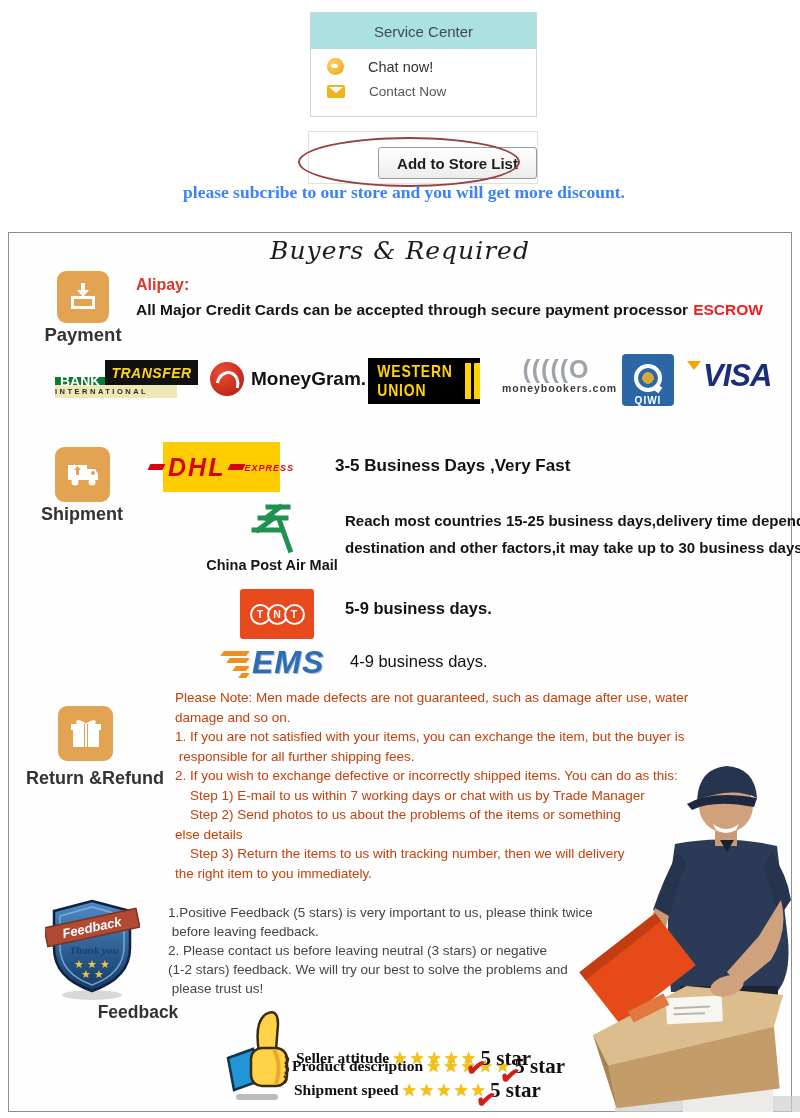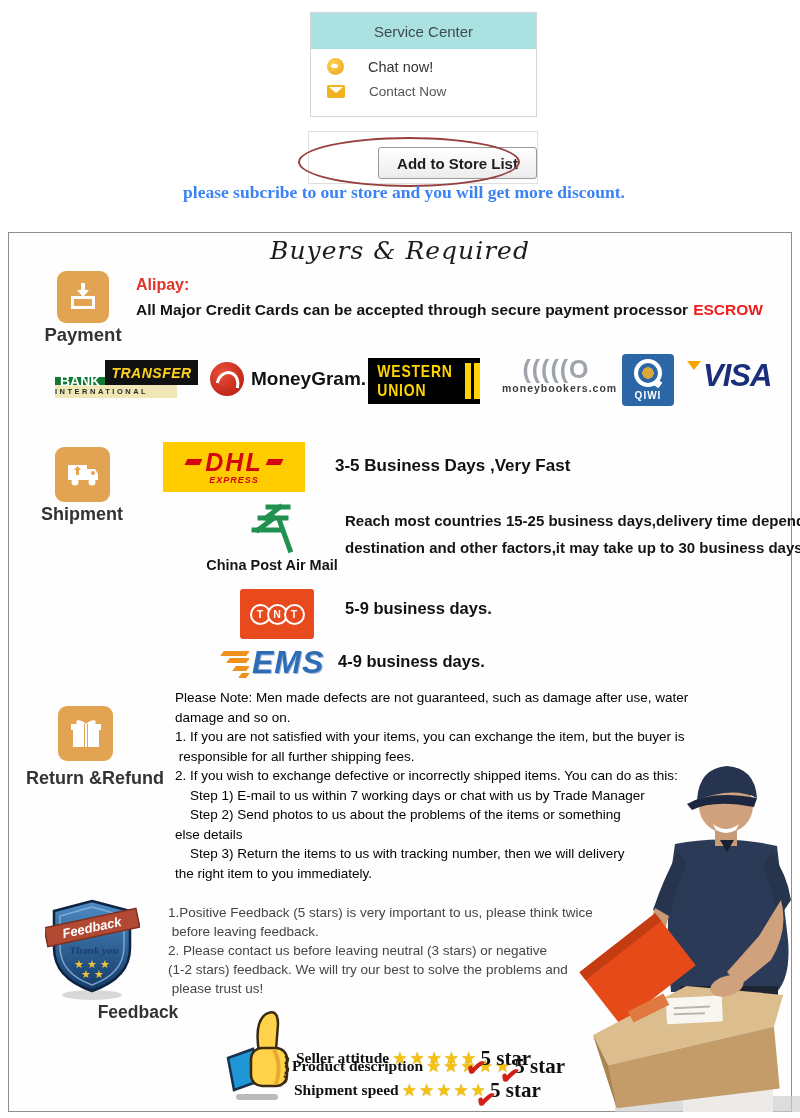--- a/index.html
+++ b/index.html
@@ -59,31 +59,31 @@
   .wu-logo{left:368px;top:358px;width:112px;height:46px;background:#000;display:flex;align-items:center;
            justify-content:center;gap:4px;padding:0 4px;box-sizing:border-box;}
   .wu-words{display:flex;flex-direction:column;line-height:19px;font-weight:bold;font-size:17px;color:#ffd400;
             transform:scaleX(.82);letter-spacing:1px;}
   .wu-bars{display:flex;gap:3px;height:36px;}
   .wu-bars i{display:block;width:6px;background:#ffd400;}
   .mb-logo{left:502px;top:356px;width:108px;text-align:center;}
   .mb-arcs{font-size:25px;color:#9fa4ab;font-weight:bold;letter-spacing:1px;line-height:26px;}
   .mb-name{font-size:10.5px;font-weight:bold;color:#3c3c3c;letter-spacing:1px;}
   .qiwi-logo{left:622px;top:354px;width:52px;height:52px;background:#2b66a7;border-radius:4px;
-             display:flex;flex-direction:column;align-items:center;justify-content:center;}
+             display:flex;flex-direction:column;align-items:center;justify-content:flex-end;}
   .qiwi-q{width:20px;height:20px;border:4px solid #fff;border-radius:50%;position:relative;background:radial-gradient(circle,#d8a83c 40%,transparent 41%);}
   .qiwi-q::after{content:"";position:absolute;right:-3px;bottom:-4px;width:7px;height:7px;background:#fff;transform:rotate(35deg);}
   .qiwi-text{color:#fff;font-weight:bold;font-size:10px;letter-spacing:1px;margin-top:3px;}
   .visa-logo{left:678px;top:358px;position:absolute;}
   .visa-text{font-size:31px;font-weight:900;font-style:italic;color:#1b2e7b;letter-spacing:-1px;margin-left:25px;}
   .visa-flag{position:absolute;left:9px;top:3px;width:0;height:0;border-left:7px solid transparent;
              border-right:7px solid transparent;border-top:9px solid #f7a600;}
 
   
-  .dhl-logo{left:163px;top:442px;width:142px;height:50px;background:#ffcc00;display:flex;flex-direction:column;
+  .dhl-logo{left:163px;top:442px;width:117px;height:50px;background:#ffcc00;display:flex;flex-direction:row;
             align-items:center;justify-content:center;}
   .dhl-row{display:flex;align-items:center;gap:4px;}
   .dhl-dash{width:15px;height:6px;background:#d40511;transform:skewX(-25deg);}
   .dhl-word{font-size:25px;font-weight:900;font-style:italic;color:#d40511;letter-spacing:2px;line-height:24px;}
   .dhl-sub{font-size:9px;font-weight:bold;font-style:italic;color:#d40511;letter-spacing:1px;margin-top:1px;}
   .dhl-text{left:335px;top:456px;font-weight:bold;font-size:17px;color:#111;}
   .ship-icon{left:55px;top:447px;width:55px;height:55px;}
   .ship-label{left:26px;top:504px;width:112px;}
   .cp-logo{left:250px;top:502px;}
   .cp-label{left:196px;top:557px;width:152px;text-align:center;font-weight:bold;font-size:14.5px;color:#161616;}
@@ -97,25 +97,25 @@
   .tnt-text{left:345px;top:599px;font-weight:bold;font-size:16.5px;color:#111;}
   .ems-logo{left:222px;top:644px;display:flex;align-items:center;}
   .ems-wing{display:flex;flex-direction:column;gap:2.5px;margin-right:4px;margin-top:4px;}
   .ems-wing i{display:block;height:5px;background:#f2901e;transform:skewX(-35deg);}
   .ems-wing i:nth-child(1){width:26px;}
   .ems-wing i:nth-child(2){width:20px;margin-left:6px;}
   .ems-wing i:nth-child(3){width:14px;margin-left:12px;}
   .ems-wing i:nth-child(4){width:8px;margin-left:18px;}
   .ems-word{font-size:32px;font-weight:900;font-style:italic;color:#2e6db4;letter-spacing:1px;
             text-shadow:1px 1px 0 #9cb9dd;}
-  .ems-text{left:338px;top:652px;font-weight:bold;font-size:16.5px;color:#111;}
+  .ems-text{left:350px;top:652px;font-weight:normal;font-size:16.5px;color:#111;}
 
   
   .multiline{white-space:pre-wrap;}
-  .return-notes{left:175px;top:688px;width:532px;font-size:13.5px;line-height:19.5px;color:#000000;}
+  .return-notes{left:175px;top:688px;width:532px;font-size:13.5px;line-height:19.5px;color:#c2410c;}
   .return-icon{left:58px;top:706px;width:55px;height:55px;}
   .return-label{left:20px;top:768px;width:150px;font-size:18px;}
 
   
   .fb-badge{left:45px;top:896px;}
   .fb-label{left:88px;top:1002px;width:100px;font-size:17.5px;}
   .fb-notes{left:168px;top:903px;width:445px;font-size:13.5px;line-height:19px;color:#454545;}
   .thumb{left:226px;top:1006px;}
   .rating-row{display:flex;align-items:center;}
   .r1{left:292px;top:1012px;margin-top:40px;}

